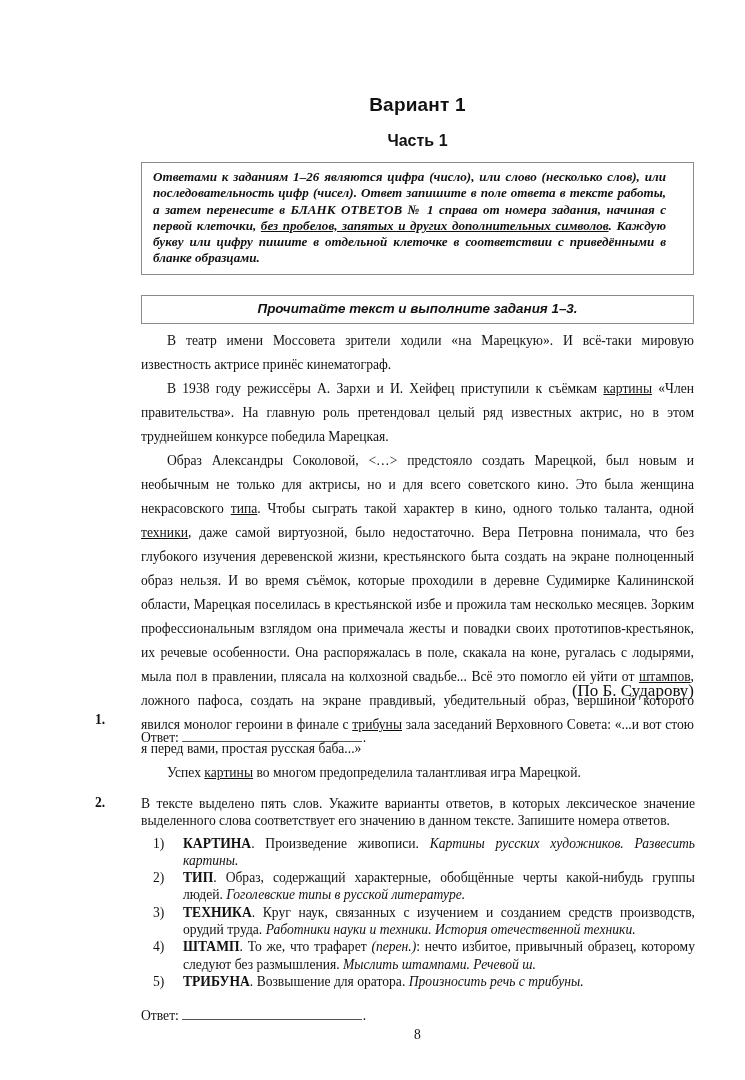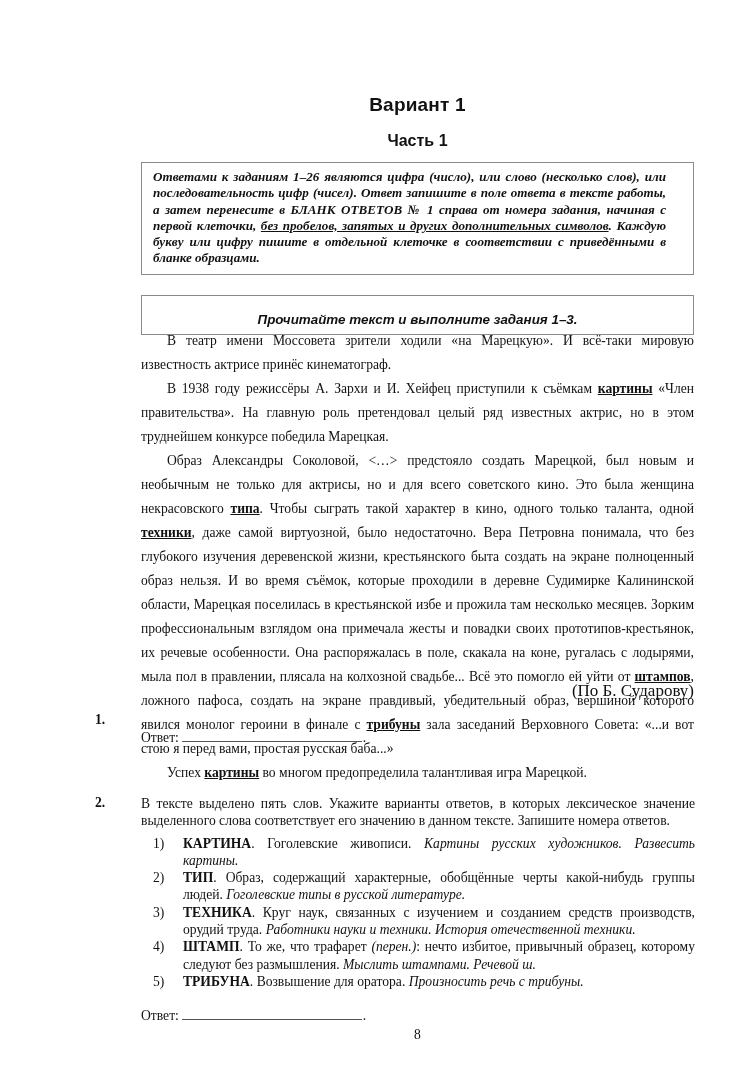--- a/index.html
+++ b/index.html
@@ -74,21 +74,21 @@
   }
 
   
   .read-box {
     position: absolute;
     left: 96px;
     top: 279px;
     width: 553px;
     box-sizing: border-box;
     border: 1px solid #8a8a8a;
-    padding: 14px 8px 6px 8px;
+    padding: 3px 8px 6px 8px;
     text-align: center;
   }
   .read-box span {
     font-family: "Liberation Sans", "DejaVu Sans", sans-serif;
     font-style: italic;
     font-weight: bold;
     font-size: 13.4px;
   }
 
   
@@ -100,21 +100,21 @@
   }
   .passage p {
     margin: 0;
     font-size: 13.6px;
     line-height: 24px;
     text-align: justify;
     text-indent: 26px;
     hyphens: none;
   }
   .passage b {
-    font-weight: bold;
+    font-weight: normal;
     text-decoration: underline;
   }
   .attrib {
     position: absolute;
     left: 96px;
     top: 665px;
     width: 553px;
     text-align: right;
     font-size: 17px;
   }
@@ -231,21 +231,21 @@
     <div class="task-body">
       <div class="answer-row"><span>Ответ:</span><span class="answer-line"></span><span>.</span></div>
     </div>
   </div>
 
   <div class="task" id="task-2">
     <div class="task-num">2.</div>
     <div class="task-body">
       <p>В тексте выделено пять слов. Укажите варианты ответов, в которых лексическое значение выделенного слова соответствует его значению в данном тексте. Запишите номера ответов.</p>
       <ol class="options" id="task-2-options">
-          <li><span class="marker">1)</span><span class="term">КАРТИНА</span><span>. Гоголевские живописи. </span><span class="ital">Картины русских художников. Развесить картины.</span></li>
+          <li><span class="marker">1)</span><span class="term">КАРТИНА</span><span>. Произведение живописи. </span><span class="ital">Картины русских художников. Развесить картины.</span></li>
           <li><span class="marker">2)</span><span class="term">ТИП</span><span>. Образ, содержащий характерные, обобщённые черты какой-нибудь группы людей. </span><span class="ital">Гоголевские типы в русской литературе.</span></li>
           <li><span class="marker">3)</span><span class="term">ТЕХНИКА</span><span>. Круг наук, связанных с изучением и созданием средств производств, орудий труда. </span><span class="ital">Работники науки и техники. История отечественной техники.</span></li>
           <li><span class="marker">4)</span><span class="term">ШТАМП</span><span>. То же, что трафарет </span><span class="ital">(перен.)</span><span>: нечто избитое, привычный образец, которому следуют без размышления. </span><span class="ital">Мыслить штампами. Речевой ш.</span></li>
           <li><span class="marker">5)</span><span class="term">ТРИБУНА</span><span>. Возвышение для оратора. </span><span class="ital">Произносить речь с трибуны.</span></li>
         </ol>
       <div class="answer-row"><span>Ответ:</span><span class="answer-line"></span><span>.</span></div>
     </div>
   </div>
 
   <div class="page-number">8</div>

